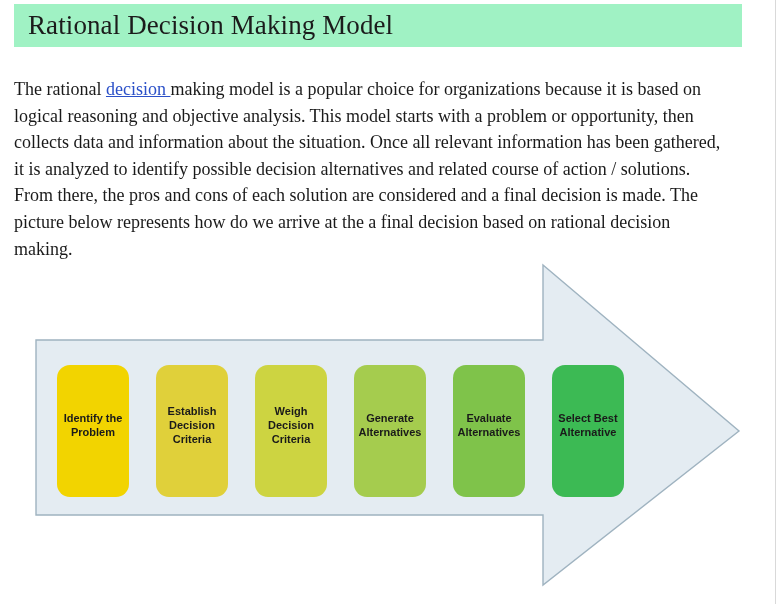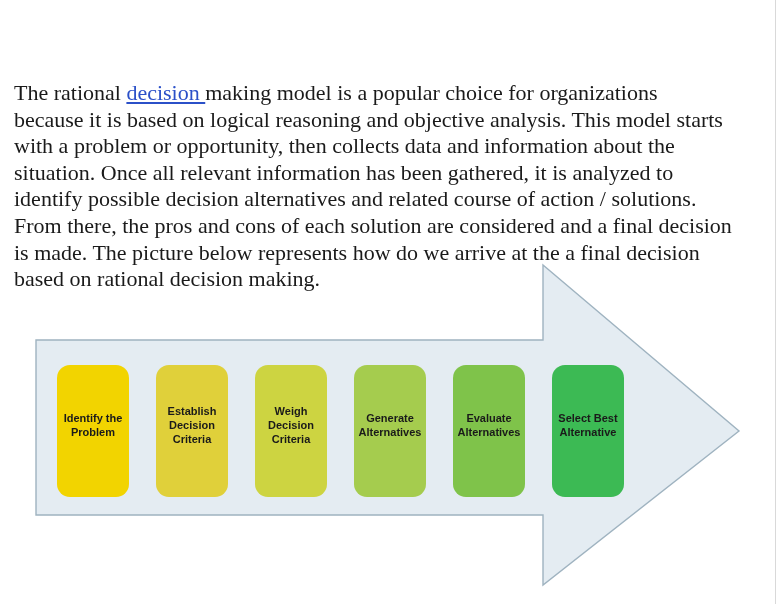--- a/index.html
+++ b/index.html
@@ -40,21 +40,21 @@
     color: #1b1b1b;
     padding-left: 14px;
     letter-spacing: 0.1px;
   }
   .body-text {
     position: absolute;
     left: 14px;
     top: 58px;
     width: 718px;
     font-family: "Liberation Serif", serif;
-    font-size: 22px;
+    font-size: 18px;
     line-height: 26.6px;
     color: #1a1a1a;
     text-align: left;
   }
   .body-text a.link {
     color: #2b50c8;
     text-decoration: underline;
   }
   .diagram {
     position: absolute;
@@ -73,20 +73,23 @@
     font-weight: bold;
     fill: #1a1a1a;
     text-anchor: middle;
   }
 </style>
 </head>
 <body>
 
 <div class="page">
 
+  <div class="title-bar">
+    <div class="title-text">Rational Decision Making Model</div>
+  </div>
 
   <p class="body-text"><span>The rational </span><a class="link" href="#">decision </a><span>making model is a popular choice for organizations because it is based on logical reasoning and objective analysis. This model starts with a problem or opportunity, then collects data and information about the situation. Once all relevant information has been gathered, it is analyzed to identify possible decision alternatives and related course of action / solutions. From there, the pros and cons of each solution are considered and a final decision is made. The picture below represents how do we arrive at the a final decision based on rational decision making.</span></p>
 
   <div class="diagram">
     <svg width="776" height="340" viewBox="0 0 776 340" xmlns="http://www.w3.org/2000/svg">
       <polygon points="20,85 527,85 527,10 723,176 527,330 527,260 20,260" fill="#e4ecf2" stroke="#9fb3c0" stroke-width="1.4"></polygon>
 
       <g>
         <rect x="41" y="110" width="72" height="132" rx="13" ry="13" fill="#f2d400"></rect>
         <text class="step-label" x="77" y="167">Identify the</text>

